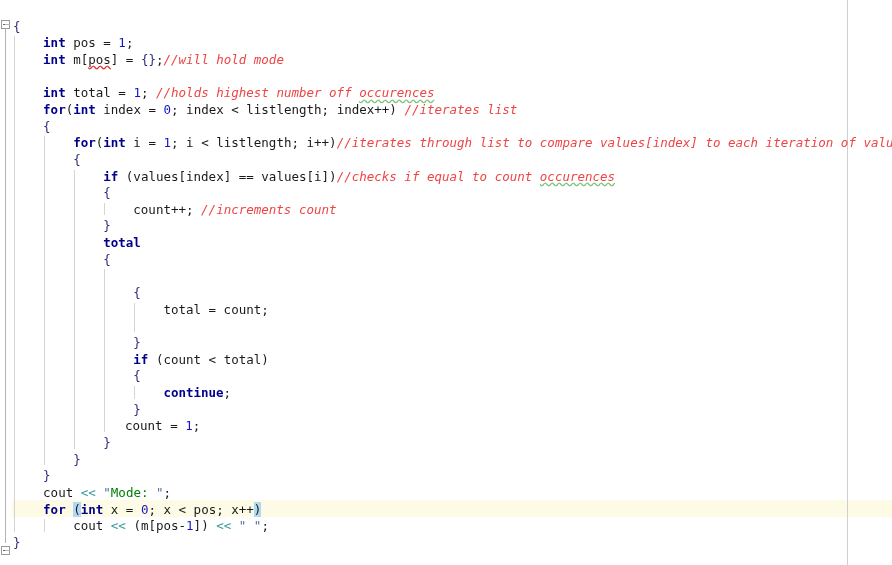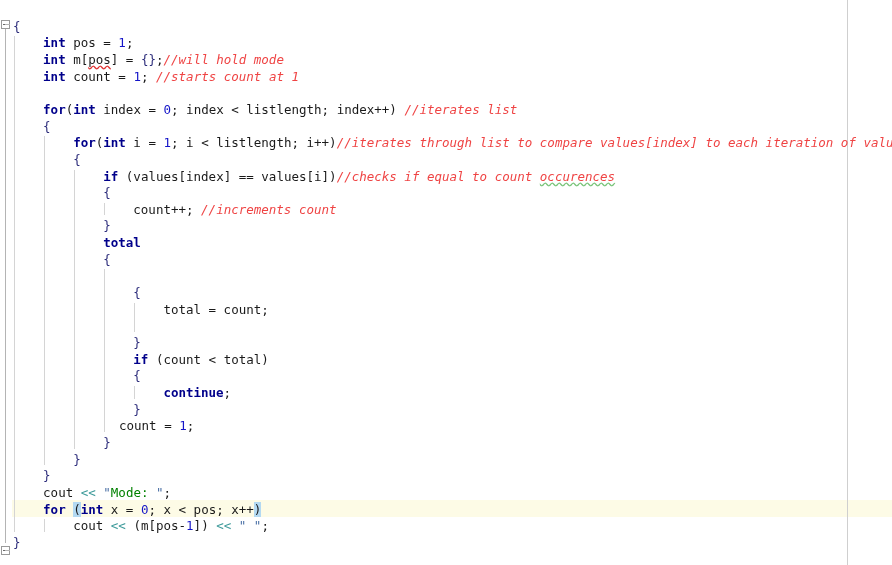--- a/index.html
+++ b/index.html
@@ -159,39 +159,39 @@
     <div class="fold-box" style="top:20px;"></div>
     <div class="fold-tick" style="top:24px;"></div>
     <div class="fold-box" style="top:546px;"></div>
     <div class="fold-tick" style="top:550px;"></div>
   </div>
 
   <div id="code-layer">
       <div class="line" style="top: 17.65px; left: 13px;"><span class="brace">{</span></div>
       <div class="line" style="top: 34.3px; left: 43.08px;"><span class="kw">int</span> pos <span class="plain">=</span> <span class="num">1</span><span class="plain">;</span></div>
       <div class="line" style="top: 50.95px; left: 43.08px;"><span class="kw">int</span> m[<span class="sq-red">pos</span>] = <span class="brace">{}</span>;<span class="cmt">//will hold mode</span></div>
-      <div class="line" style="top: 67.6px; left: 43.08px;"><span class="kw">int</span> count <span class="plain">=</span> <span class="num">1</span><span class="plain">;</span> <span class="cmt">//starts count at 1</span></div>
+      <div class="line" style="top: 84.25px; left: 43.08px;"><span class="kw">int</span> total <span class="plain">=</span> <span class="num">1</span><span class="plain">;</span> <span class="cmt">//holds highest number off <span class="sq-green">occurences</span></span></div>
       <div class="line" style="top: 100.9px; left: 43.08px;"><span class="kw">for</span><span class="plain">(</span><span class="kw">int</span> index <span class="plain">=</span> <span class="num">0</span><span class="plain">;</span> index <span class="plain">&lt;</span> listlength<span class="plain">;</span> index<span class="plain">+</span><span class="plain">+</span><span class="plain">)</span> <span class="cmt">//iterates list</span></div>
       <div class="line" style="top: 117.55px; left: 43.08px;"><span class="brace">{</span></div>
       <div class="line" style="top: 134.2px; left: 73.16px;"><span class="kw">for</span><span class="plain">(</span><span class="kw">int</span> i <span class="plain">=</span> <span class="num">1</span><span class="plain">;</span> i <span class="plain">&lt;</span> listlength<span class="plain">;</span> i<span class="plain">+</span><span class="plain">+</span><span class="plain">)</span><span class="cmt">//iterates through list to compare values[index] to each iteration of values [i]</span></div>
       <div class="line" style="top: 150.85px; left: 73.16px;"><span class="brace">{</span></div>
       <div class="line" style="top: 167.5px; left: 103.24px;"><span class="kw">if</span> <span class="plain">(</span>values<span class="plain">[</span>index<span class="plain">]</span> <span class="plain">=</span><span class="plain">=</span> values<span class="plain">[</span>i<span class="plain">]</span><span class="plain">)</span><span class="cmt">//checks if equal to count <span class="sq-green">occurences</span></span></div>
       <div class="line" style="top: 184.15px; left: 103.24px;"><span class="brace">{</span></div>
       <div class="line" style="top: 200.8px; left: 133.32px;">count<span class="plain">+</span><span class="plain">+</span><span class="plain">;</span> <span class="cmt">//increments count</span></div>
       <div class="line" style="top: 217.45px; left: 103.24px;"><span class="brace">}</span></div>
       <div class="line" style="top: 234.1px; left: 103.24px;"><span class="kw">total</span></div>
       <div class="line" style="top: 250.75px; left: 103.24px;"><span class="brace">{</span></div>
       <div class="line" style="top: 284.05px; left: 133.32px;"><span class="brace">{</span></div>
       <div class="line" style="top: 300.7px; left: 163.4px;">total <span class="plain">=</span> count<span class="plain">;</span></div>
       <div class="line" style="top: 334px; left: 133.32px;"><span class="brace">}</span></div>
       <div class="line" style="top: 350.65px; left: 133.32px;"><span class="kw">if</span> <span class="plain">(</span>count <span class="plain">&lt;</span> total<span class="plain">)</span></div>
       <div class="line" style="top: 367.3px; left: 133.32px;"><span class="brace">{</span></div>
       <div class="line" style="top: 383.95px; left: 163.4px;"><span class="kw">continue</span><span class="plain">;</span></div>
       <div class="line" style="top: 400.6px; left: 133.32px;"><span class="brace">}</span></div>
-      <div class="line" style="top: 417.25px; left: 119px;">count <span class="plain">=</span> <span class="num">1</span><span class="plain">;</span></div>
+      <div class="line" style="top: 417.25px; left: 125px;">count <span class="plain">=</span> <span class="num">1</span><span class="plain">;</span></div>
       <div class="line" style="top: 433.9px; left: 103.24px;"><span class="brace">}</span></div>
       <div class="line" style="top: 450.55px; left: 73.16px;"><span class="brace">}</span></div>
       <div class="line" style="top: 467.2px; left: 43.08px;"><span class="brace">}</span></div>
       <div class="line" style="top: 483.85px; left: 43.08px;">cout <span class="op">&lt;&lt;</span> <span class="quote">"</span><span class="str">Mode: </span><span class="quote">"</span>;</div>
       <div class="line" style="top: 500.5px; left: 43.08px;"><span class="kw">for</span> <span class="match">(</span><span class="kw">int</span> x = <span class="num">0</span>; x &lt; pos; x++<span class="match">)</span></div>
       <div class="line" style="top: 517.15px; left: 73.16px;">cout <span class="op">&lt;&lt;</span> (m[pos<span class="plain">-</span><span class="num">1</span>]) <span class="op">&lt;&lt;</span> <span class="quote">"</span><span class="str"> </span><span class="quote">"</span>;</div>
       <div class="line" style="top: 533.8px; left: 13px;"><span class="brace">}</span></div>
     </div>
 
 </div>

